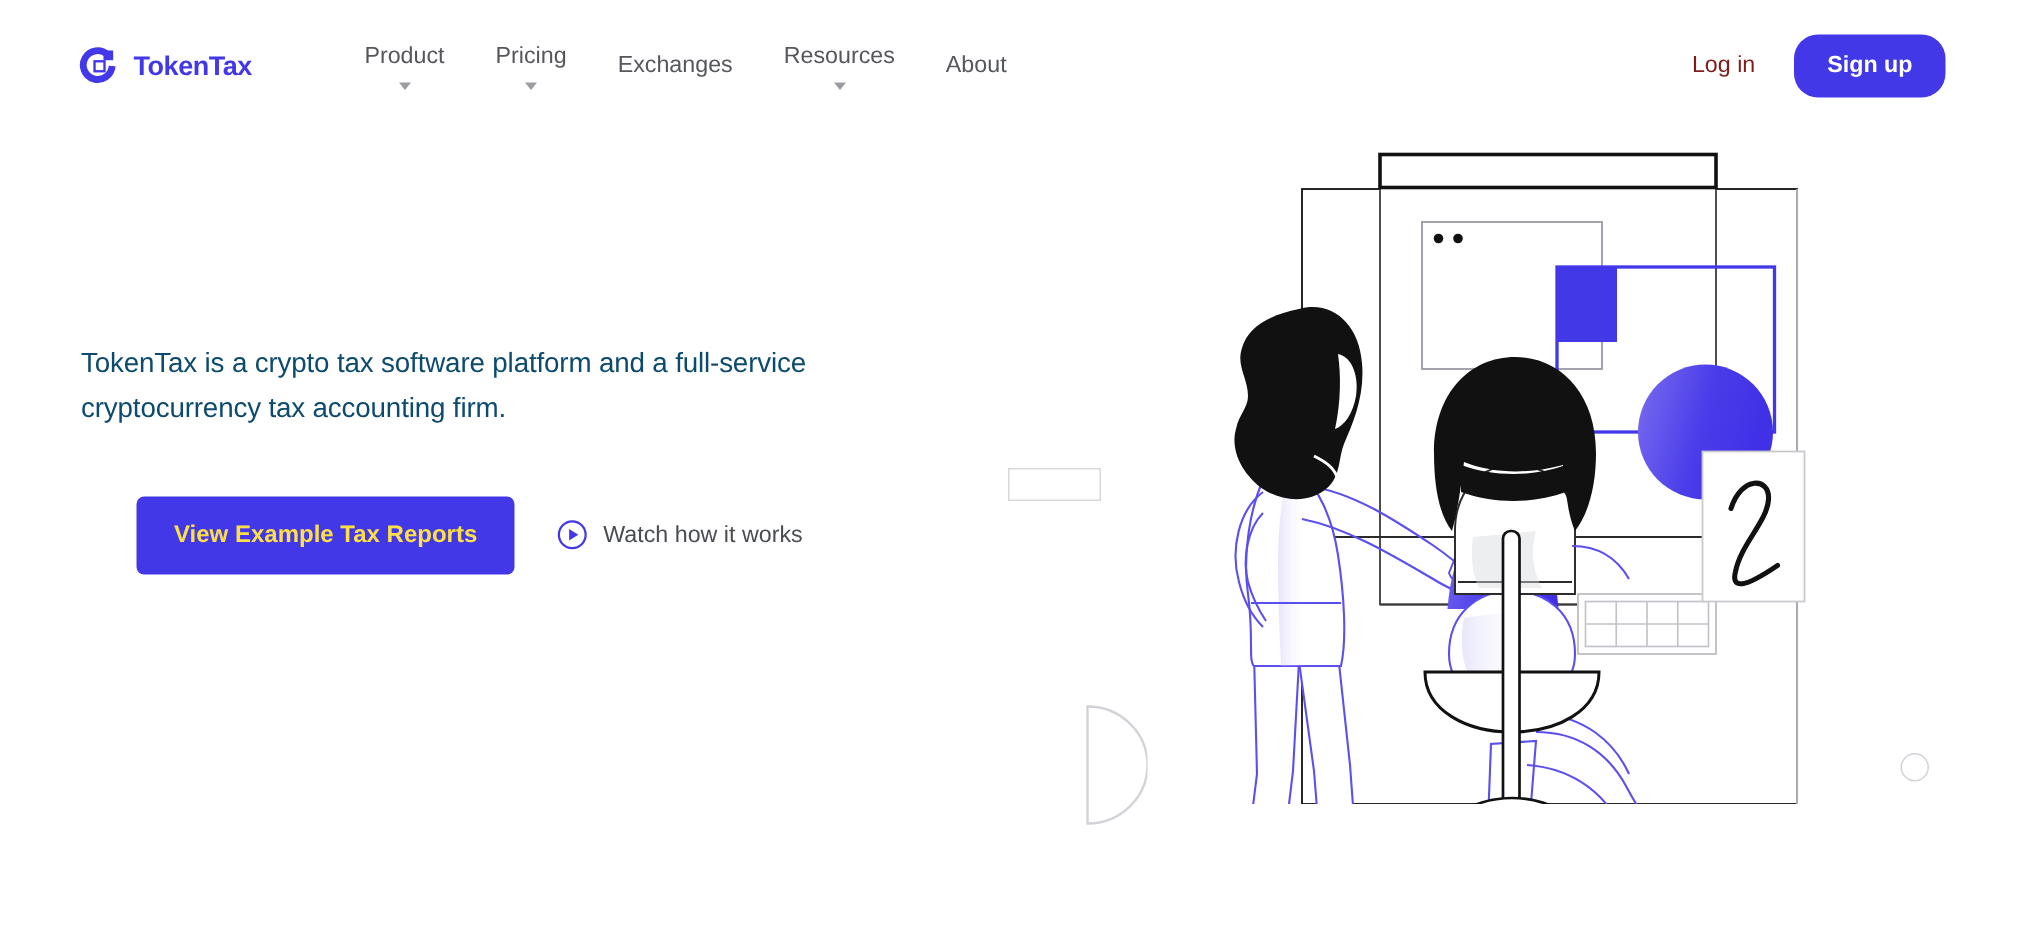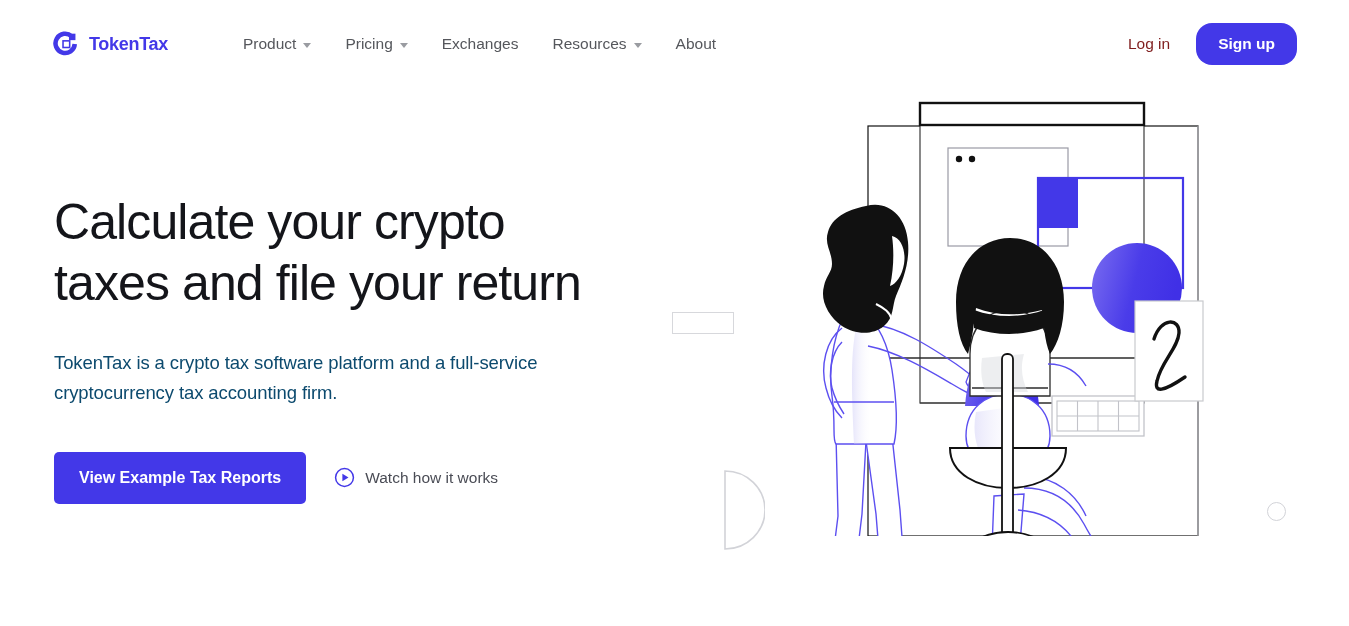--- a/index.html
+++ b/index.html
@@ -55,20 +55,21 @@
   }
   .nav-item {
     display: flex;
     align-items: center;
     gap: 7px;
     font-size: 15.5px;
     color: #55575c;
     padding: 10px 17px;
     cursor: pointer;
     white-space: nowrap;
+    flex-direction: column;
   }
   .caret {
     width: 0; height: 0;
     border-left: 4px solid transparent;
     border-right: 4px solid transparent;
     border-top: 5px solid #9a9ca1;
     display: inline-block;
     position: relative;
     top: 1px;
   }
@@ -131,29 +132,30 @@
 
   .hero-actions {
     margin-top: 44px;
     display: flex;
     align-items: center;
     gap: 28px;
   }
 
   .cta-btn {
     background: #4338e8;
-    color: #ffffff;
+    color: #fde047;
     font-size: 16px;
     font-weight: bold;
     border: none;
     border-radius: 5px;
     padding: 17px 25px;
     cursor: pointer;
     font-family: "Liberation Sans", sans-serif;
     white-space: nowrap;
+    margin-left: 37px;
   }
 
   .watch-link {
     display: flex;
     align-items: center;
     gap: 10px;
     cursor: pointer;
     color: #4a4c55;
     font-size: 15.5px;
     white-space: nowrap;
@@ -225,24 +227,20 @@
 
   <div class="header-right">
     <span class="login-link">Log in</span>
     <button class="signup-btn">Sign up</button>
   </div>
 </div>
 
 <div class="hero">
 
   <div class="hero-copy">
-    <h1 class="hero-title">
-      <span>Calculate your crypto</span><br>
-      <span>taxes and file your return</span>
-    </h1>
 
     <p class="hero-sub">TokenTax is a crypto tax software platform and a full-service cryptocurrency tax accounting firm.</p>
 
     <div class="hero-actions">
       <button class="cta-btn">View Example Tax Reports</button>
       <div class="watch-link">
         <svg class="play-icon" viewBox="0 0 24 24">
           <circle cx="12" cy="12" r="10.2" fill="none" stroke="#4338e8" stroke-width="1.7"></circle>
           <path d="M9.6 7.6 L16.6 12 L9.6 16.4 Z" fill="#4338e8"></path>
         </svg>

